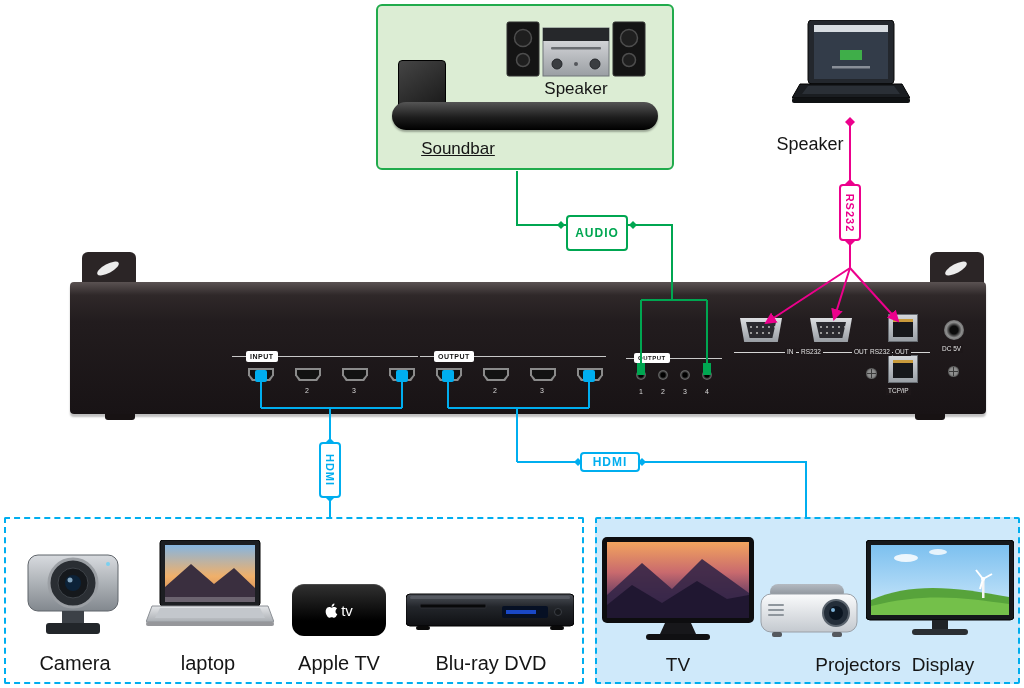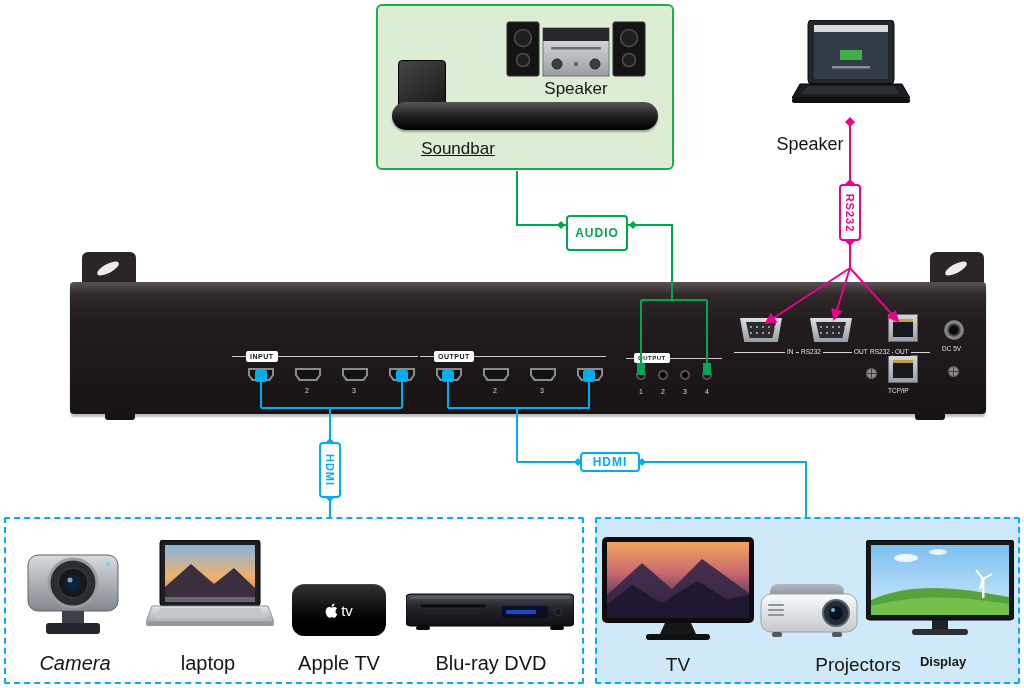--- a/index.html
+++ b/index.html
@@ -300,21 +300,21 @@
     <rect x="0" y="2" width="168" height="32" rx="4" fill="url(#brg)" stroke="#000"></rect>
     <rect x="4" y="4" width="160" height="3" rx="1.5" fill="#6a6e75" opacity="0.5"></rect>
     <rect x="14" y="12" width="66" height="4" rx="1" fill="#08090a" stroke="#2c2f34"></rect>
     <rect x="96" y="14" width="46" height="12" rx="2" fill="#061024"></rect>
     <rect x="100" y="18" width="30" height="4" fill="#1d4fd8" opacity="0.9"></rect>
     <circle cx="152" cy="20" r="3.5" fill="#15171a" stroke="#3a3e44"></circle>
     <rect x="10" y="34" width="14" height="4" rx="2" fill="#0a0a0a"></rect>
     <rect x="144" y="34" width="14" height="4" rx="2" fill="#0a0a0a"></rect>
   </svg>
 
-  <div class="cap big" style="left:15px; top:652px; width:120px;font-style:italic;">Camera</div>
+  <div class="cap big" style="left:15px; top:652px; width:120px;">Camera</div>
   <div class="cap big" style="left:158px; top:652px; width:100px;text-align:center;">laptop</div>
   <div class="cap big" style="left:284px; top:652px; width:110px;">Apple TV</div>
   <div class="cap big" style="left:416px; top:652px; width:150px;">Blu-ray DVD</div>
 
   <svg class="art" style="left:602px; top:537px;" width="152" height="104" viewBox="0 0 152 104">
     <defs>
       <linearGradient id="tvsky" x1="0" y1="0" x2="0" y2="1">
         <stop offset="0" stop-color="#f2a45e"></stop>
           <stop offset="0.4" stop-color="#c96a6e"></stop>
         <stop offset="0.75" stop-color="#5e3a62"></stop>
@@ -367,15 +367,15 @@
     <path d="M5,75 L5,66 C60,52 100,58 143,64 L143,75 Z" fill="#74c04a"></path>
     <rect x="116" y="38" width="2.5" height="20" fill="#f5f5f5"></rect>
     <path d="M117 39 L110 30 M117 39 L126 34 M117 39 L114 49" stroke="#fff" stroke-width="2" fill="none"></path>
     <circle cx="117" cy="39" r="2" fill="#fff"></circle>
     <rect x="66" y="80" width="16" height="9" fill="#202326"></rect>
     <rect x="46" y="89" width="56" height="6" rx="3" fill="#2b2f33"></rect>
   </svg>
 
   <div class="cap big" style="left:638px; top:654px; width:80px; font-size:19px;">TV</div>
   <div class="cap big" style="left:760px; top:654px; width:100px; font-size:19px;margin-left:48px;">Projectors</div>
-  <div class="cap big" style="left:895px; top:654px; width:96px; font-size:13px;font-weight:bold;">Display</div>
+  <div class="cap big" style="left:895px; top:654px; width:96px; font-size:19px;">Display</div>
 
 </div>
 
 </body></html>

